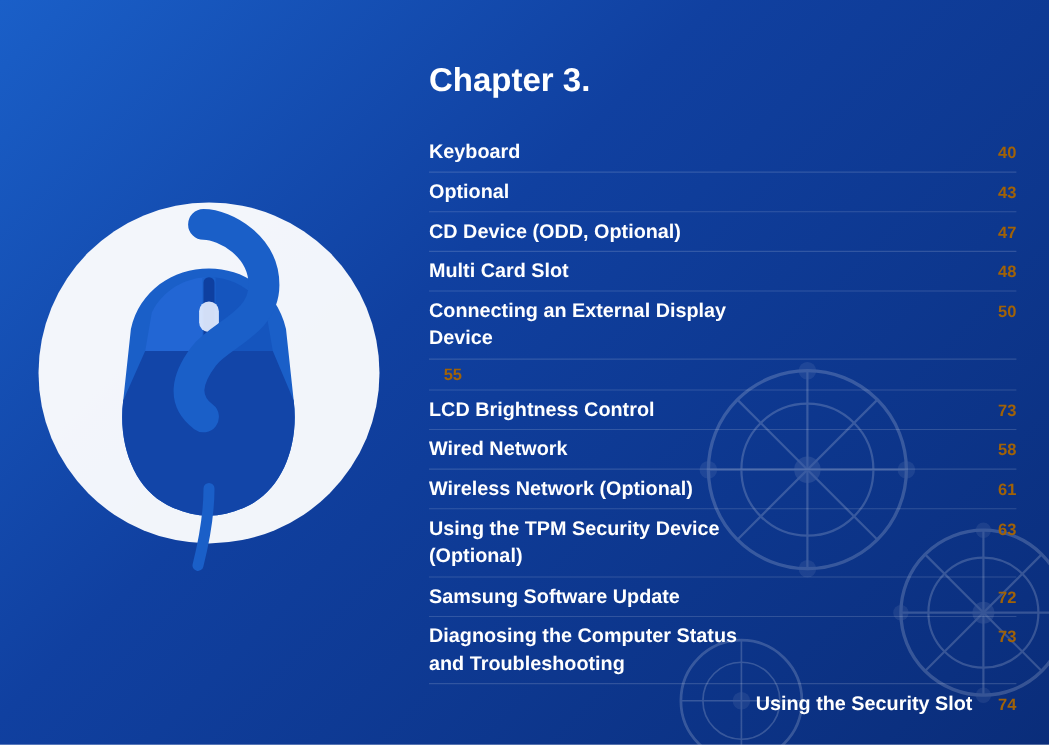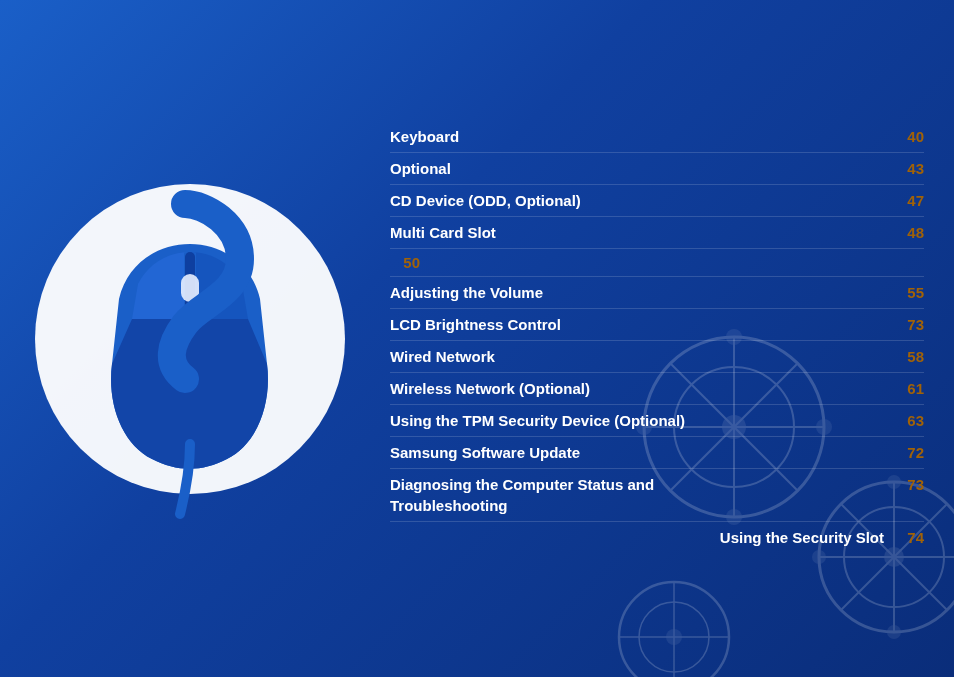--- a/index.html
+++ b/index.html
@@ -67,21 +67,21 @@
       border-bottom: 1px solid rgba(255,255,255,0.15);
     }
 
     .toc-item:last-child {
       border-bottom: none;
       justify-content: flex-end;
     }
 
     .toc-label {
       color: #ffffff;
-      font-size: 15px;
+      font-size: 18px;
       font-weight: 700;
       max-width: 320px;
       line-height: 1.4;
       padding-right: 10px;
     }
 
     .toc-page {
       color: #a16207;
       font-size: 15px;
       font-weight: 900;
@@ -153,45 +153,45 @@
       <path d="M20,75 L0,120 C-5,160 10,200 40,215 C65,228 90,228 115,215 C145,200 160,160 155,120 L136,75 Z" fill="#1245a8"></path>
     </g>
 
     <path d="M155,55 C175,55 210,75 210,110 C210,145 170,155 155,175 C140,195 135,215 155,230" fill="none" stroke="#1a5fc8" stroke-width="28" stroke-linecap="round"></path>
 
     <path d="M160,295 C160,320 155,345 150,365" fill="none" stroke="#1a5fc8" stroke-width="10" stroke-linecap="round"></path>
   </svg>
 
   <div class="content-area">
     <h1 class="chapter-title">
-      <br>
+      <span>Chapter 3.</span><br>
     </h1>
 
     <ul class="toc-list">
     <li class="toc-item">
           <span class="toc-label">Keyboard</span>
           <span class="toc-page">40</span>
         </li>
         <li class="toc-item">
           <span class="toc-label">Optional</span>
           <span class="toc-page">43</span>
         </li>
         <li class="toc-item">
           <span class="toc-label">CD Device (ODD, Optional)</span>
           <span class="toc-page">47</span>
         </li>
         <li class="toc-item">
           <span class="toc-label">Multi Card Slot</span>
           <span class="toc-page">48</span>
         </li>
         <li class="toc-item">
+          <span class="toc-label">Connecting an External Display Device</span>
           <span class="toc-page">50</span>
         </li>
         <li class="toc-item">
-          <span class="toc-label">Adjusting the Volume</span>
           <span class="toc-page">55</span>
         </li>
         <li class="toc-item">
           <span class="toc-label">LCD Brightness Control</span>
           <span class="toc-page">73</span>
         </li>
         <li class="toc-item">
           <span class="toc-label">Wired Network</span>
           <span class="toc-page">58</span>
         </li>

